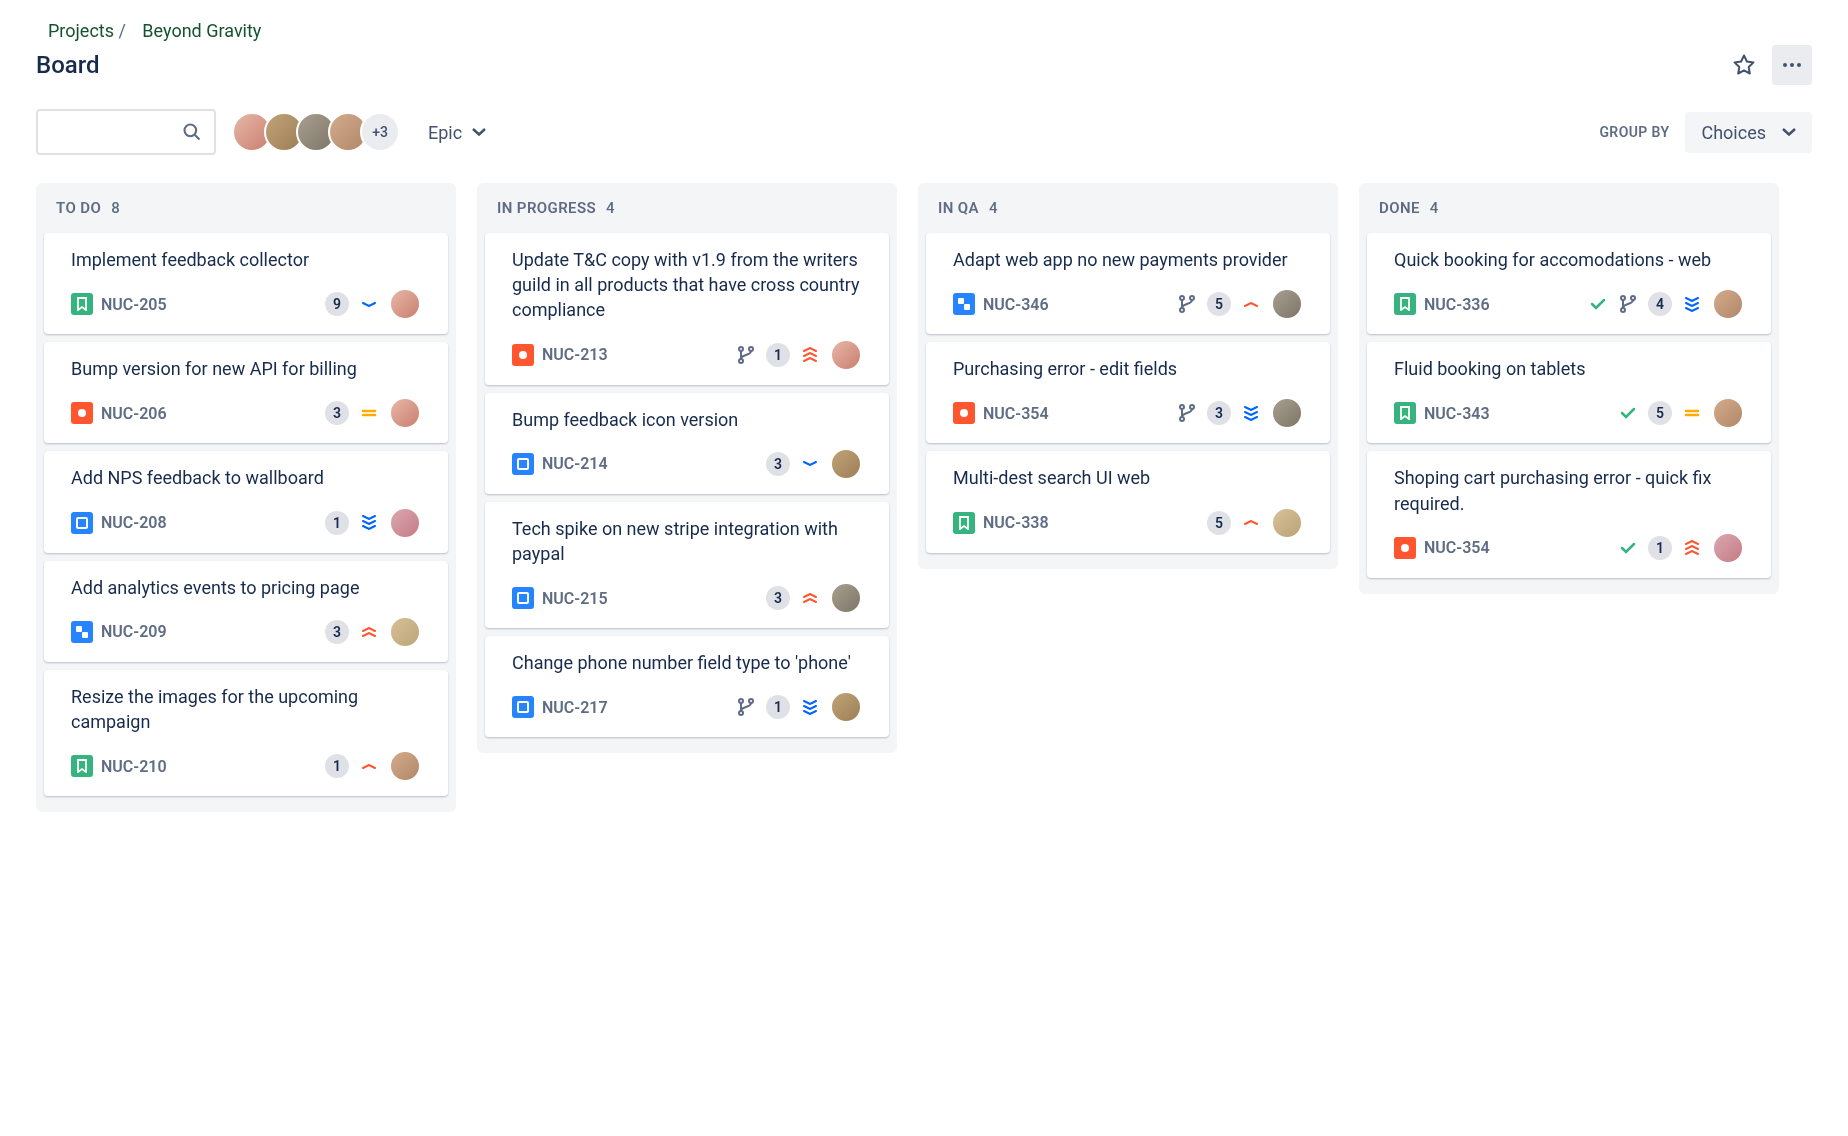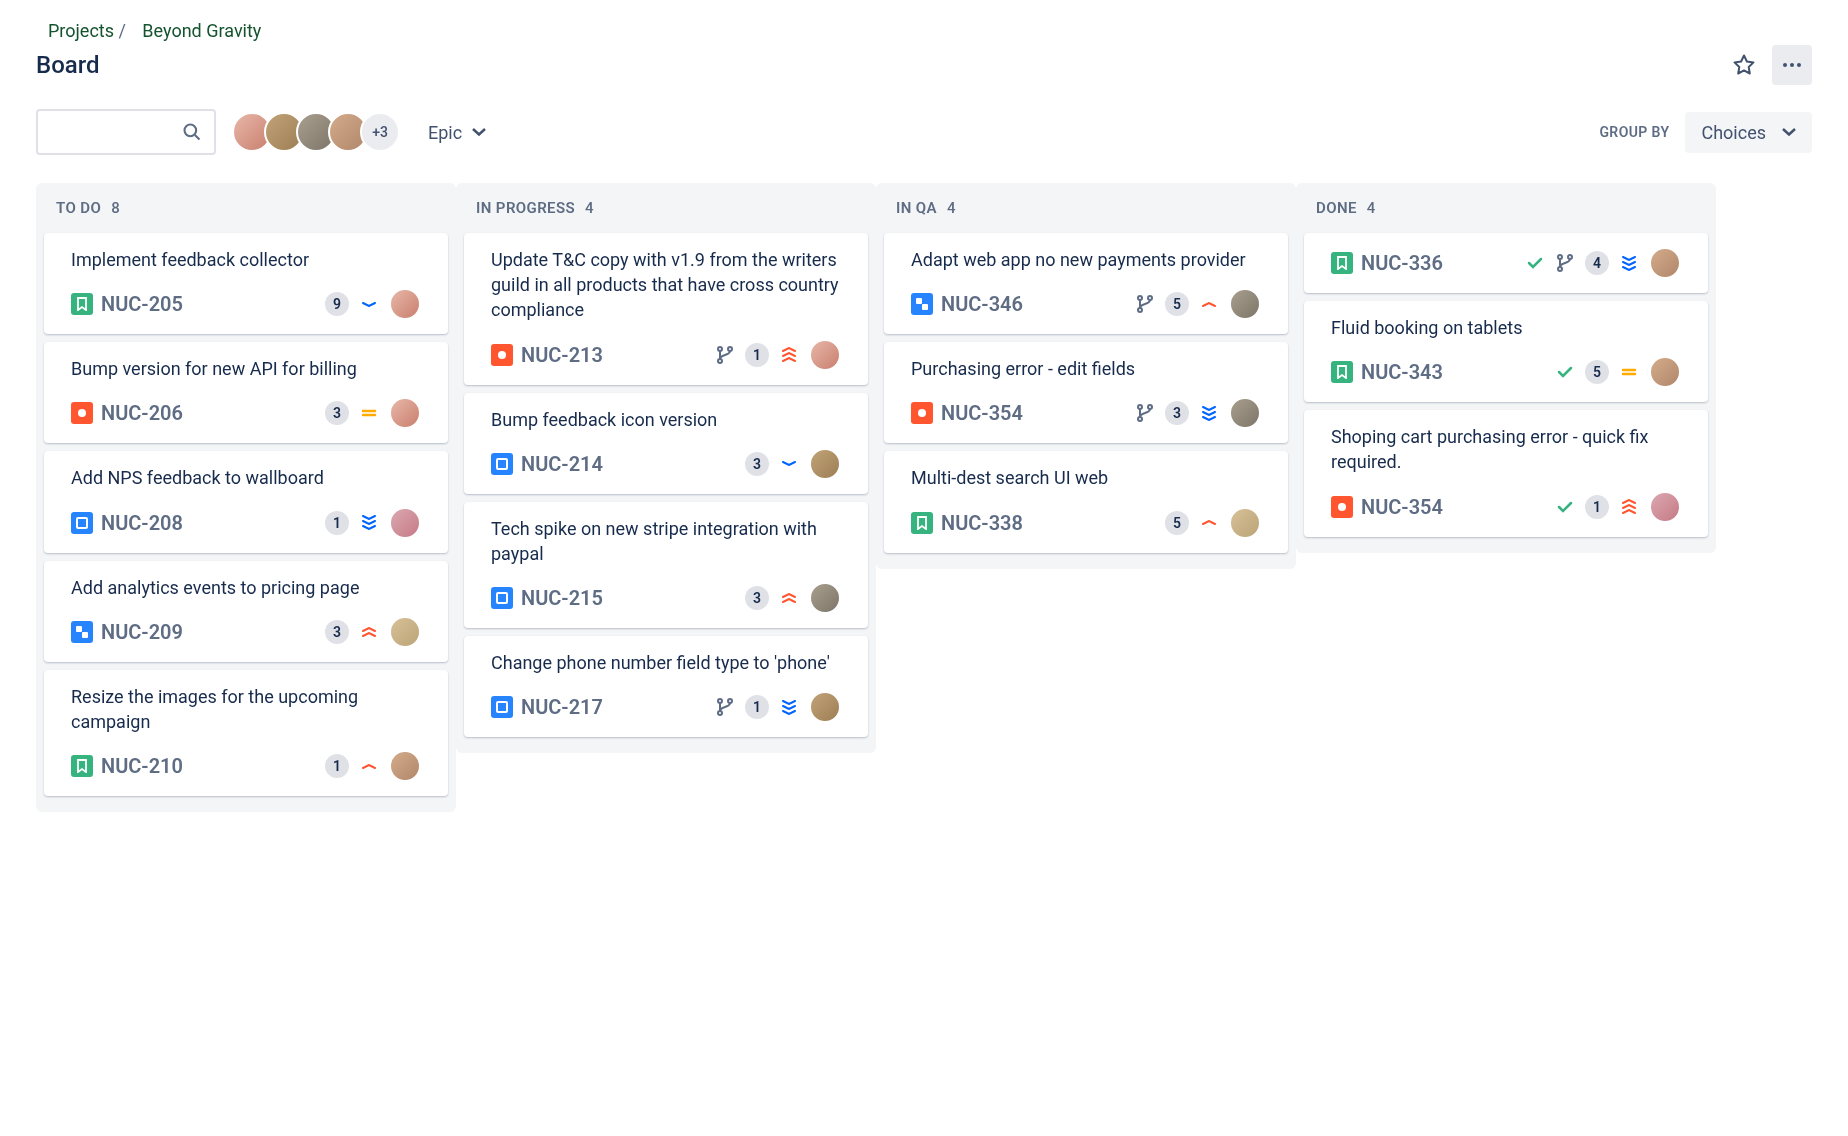--- a/index.html
+++ b/index.html
@@ -21,36 +21,36 @@
 .avatar.p1 { background:linear-gradient(135deg,#e8b7a8,#c97f6e); }
 .avatar.p2 { background:linear-gradient(135deg,#c1a378,#9e7f55); }
 .avatar.p3 { background:linear-gradient(135deg,#a89f8e,#7d7568); }
 .avatar.p4 { background:linear-gradient(135deg,#d4ab8a,#b0876a); }
 .avatar.p5 { background:linear-gradient(135deg,#dba8b0,#c57a86); }
 .avatar.p6 { background:linear-gradient(135deg,#d8c098,#bba477); }
 .filter-btn { display:flex; align-items:center; gap:10px; padding:8px 12px; border-radius:4px; cursor:pointer; font-size:18px; color:#42526E; }
 .group-by { display:flex; align-items:center; gap:16px; }
 .group-lbl { font-size:14px; font-weight:600; letter-spacing:0.4px; color:#5E6C84; }
 .select { background:#F4F5F7; border-radius:4px; padding:10px 16px; display:flex; align-items:center; gap:16px; font-size:18px; color:#42526E; cursor:pointer; }
-.board { display:flex; gap:0; }
+.board { display:flex; gap:21px; }
 .col { width:420px; background:#F4F5F7; border-radius:6px; padding:16px 8px 8px; flex-shrink:0; min-height:240px; align-self:flex-start; }
 .col-hdr { display:flex; gap:10px; padding:0 12px 16px; }
 .col-title { font-size:15px; font-weight:600; letter-spacing:0.4px; color:#5E6C84; text-transform:uppercase; }
 .col-cnt { font-size:15px; font-weight:500; color:#5E6C84; }
 .card { background:#fff; border-radius:4px; box-shadow:0 1px 2px rgba(9,30,66,0.25); padding:14px 27px; margin-bottom:8px; cursor:pointer; }
 .card-title { font-size:18px; color:#172B4D; line-height:1.4; margin-bottom:16px; }
 .card-ftr { display:flex; align-items:center; justify-content:space-between; }
 .card-ftr-l { display:flex; align-items:center; gap:8px; }
 .card-ftr-r { display:flex; align-items:center; gap:10px; }
 .type-icon { width:22px; height:22px; border-radius:3px; display:flex; align-items:center; justify-content:center; flex-shrink:0; }
 .type-story { background:#36B37E; }
 .type-bug { background:#FF5630; }
 .type-task { background:#2684FF; }
 .type-subtask { background:#2684FF; }
-.card-key { font-size:20px; font-weight:600; color:#5E6C84; }
+.card-key { font-size:16px; font-weight:600; color:#5E6C84; }
 .badge { background:#DFE1E6; color:#172B4D; min-width:24px; height:24px; border-radius:12px; padding:0 8px; display:flex; align-items:center; justify-content:center; font-size:14px; font-weight:600; }
 .card-avatar { width:32px; height:32px; border-radius:50%; }
 .prio { display:flex; flex-direction:column; align-items:center; justify-content:center; width:20px; height:20px; }
 .chev { width:14px; height:5px; }
 svg { display:block; }
 </style>
 </head>
 <body>
 
 <div class="breadcrumb">
@@ -457,20 +457,21 @@
           </div>
         </div>
       </div>
     </div>
     <div class="col">
       <div class="col-hdr">
         <span class="col-title">Done</span>
         <span class="col-cnt">4</span>
       </div>
       <div class="card">
+        <div class="card-title">Quick booking for accomodations - web</div>
         <div class="card-ftr">
           <div class="card-ftr-l">
             <div class="type-icon type-story">
               <svg width="14" height="14" viewBox="0 0 14 14" fill="none" stroke="#fff" stroke-width="1.8">
                 <path d="M3 1h8v12l-4-3-4 3V1z"></path>
               </svg>
             </div>
             <span class="card-key">NUC-336</span>
           </div>
           <div class="card-ftr-r">

